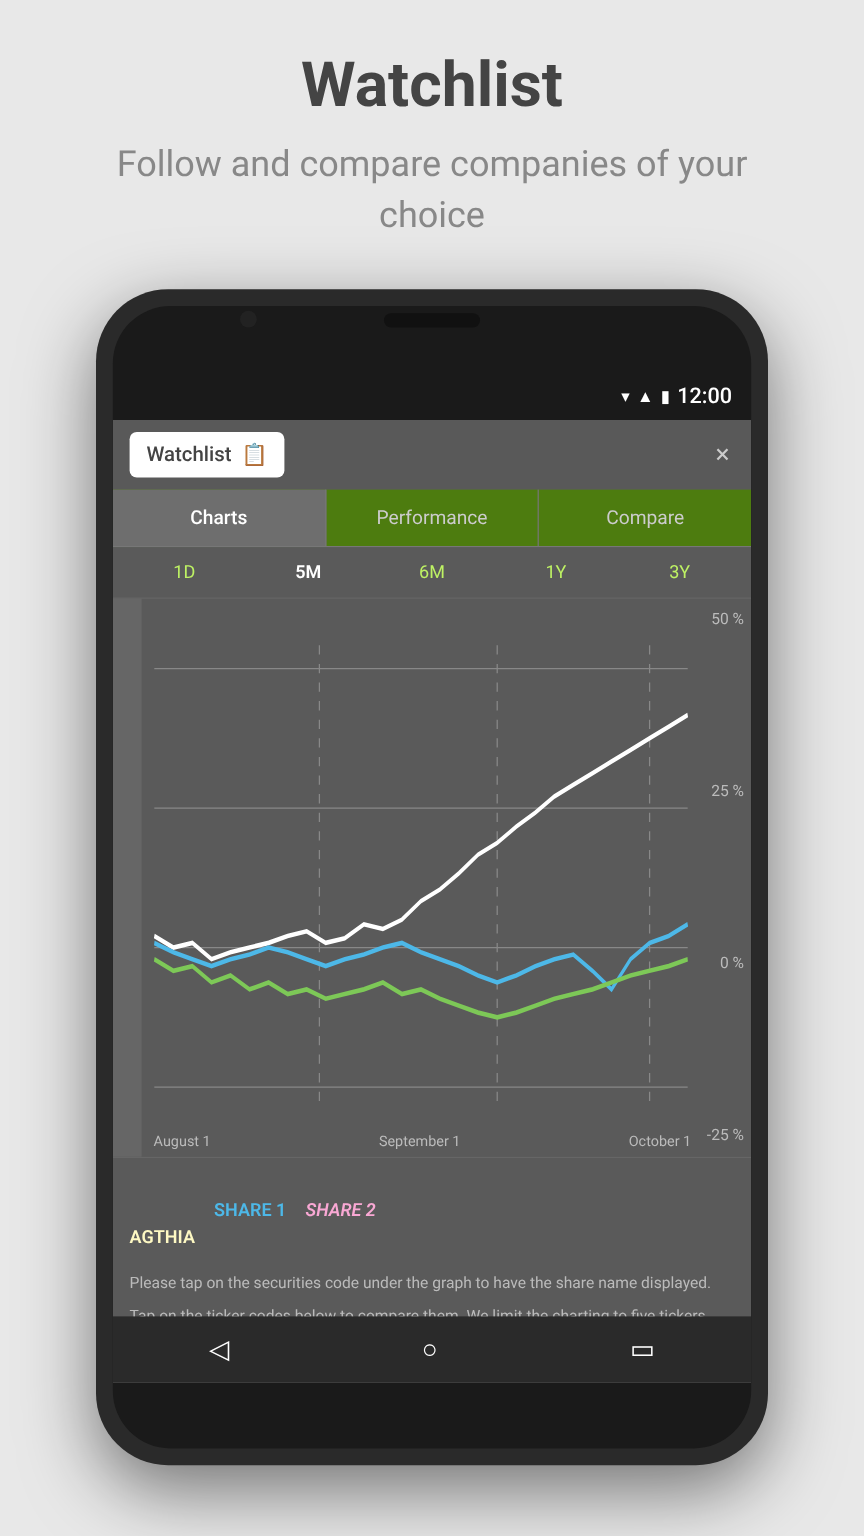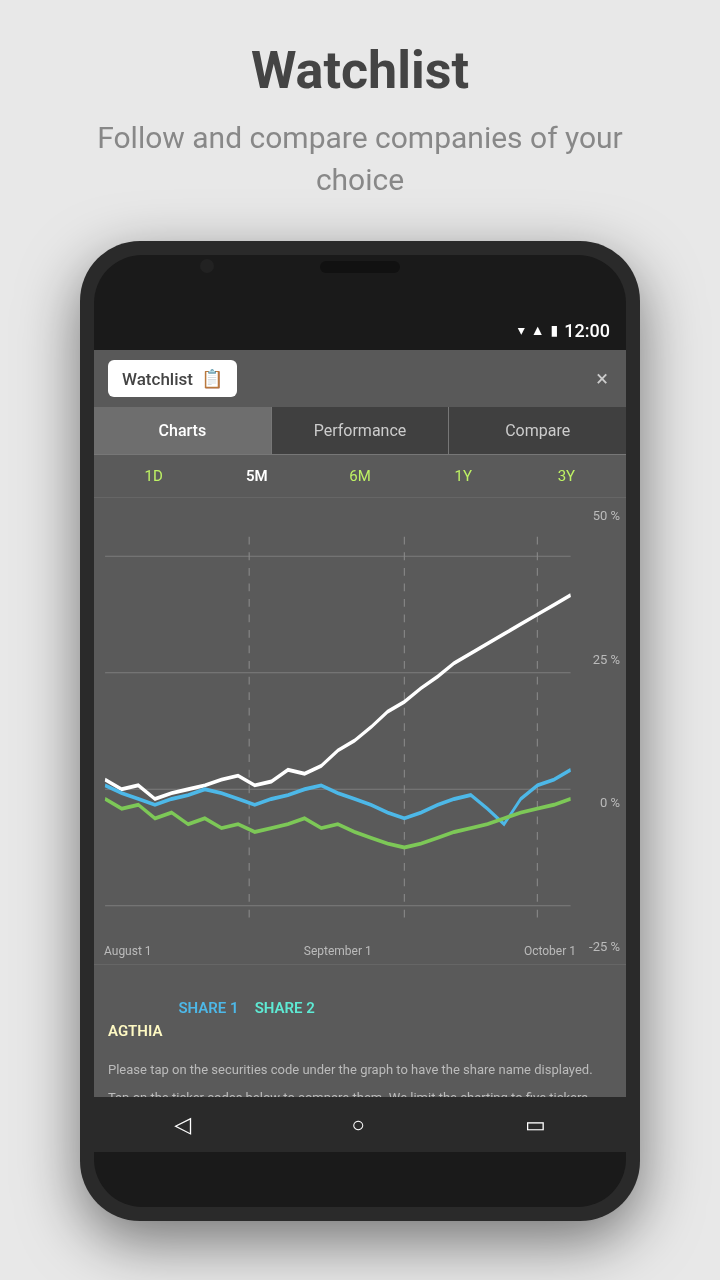--- a/index.html
+++ b/index.html
@@ -160,21 +160,21 @@
     .close-btn {
       color: #ccc;
       font-size: 22px;
       cursor: pointer;
       padding: 4px;
     }
 
     
     .tabs {
       display: flex;
-      background: #404040;
+      background: #4d7c0f;
       border-bottom: 1px solid #777;
     }
 
     .tab {
       flex: 1;
       text-align: center;
       padding: 14px 6px;
       font-size: 16px;
       color: #ccc;
       cursor: pointer;
@@ -213,20 +213,21 @@
       color: white;
       font-weight: 600;
     }
 
     
     .chart-area {
       flex: 1;
       position: relative;
       background: #5a5a5a;
       overflow: hidden;
+      margin-left: 24px;
     }
 
     .chart-svg {
       position: absolute;
       top: 0; left: 0;
       width: 100%;
       height: 100%;
     }
 
     .chart-labels-y {
@@ -269,21 +270,21 @@
       border-top: 1px solid #666;
     }
 
     .legend-item {
       font-size: 15px;
       font-weight: 600;
     }
 
     .legend-item.white { color: #fef9c3; margin-top: 47px; }
     .legend-item.blue { color: #4db8e8; }
-    .legend-item.green { color: #5eead4; }
+    .legend-item.green { color: #f9a8d4; font-style: italic; }
 
     
     .info-text {
       background: #5a5a5a;
       padding: 10px 14px 6px;
     }
 
     .info-para {
       font-size: 13px;
       color: #bbb;

